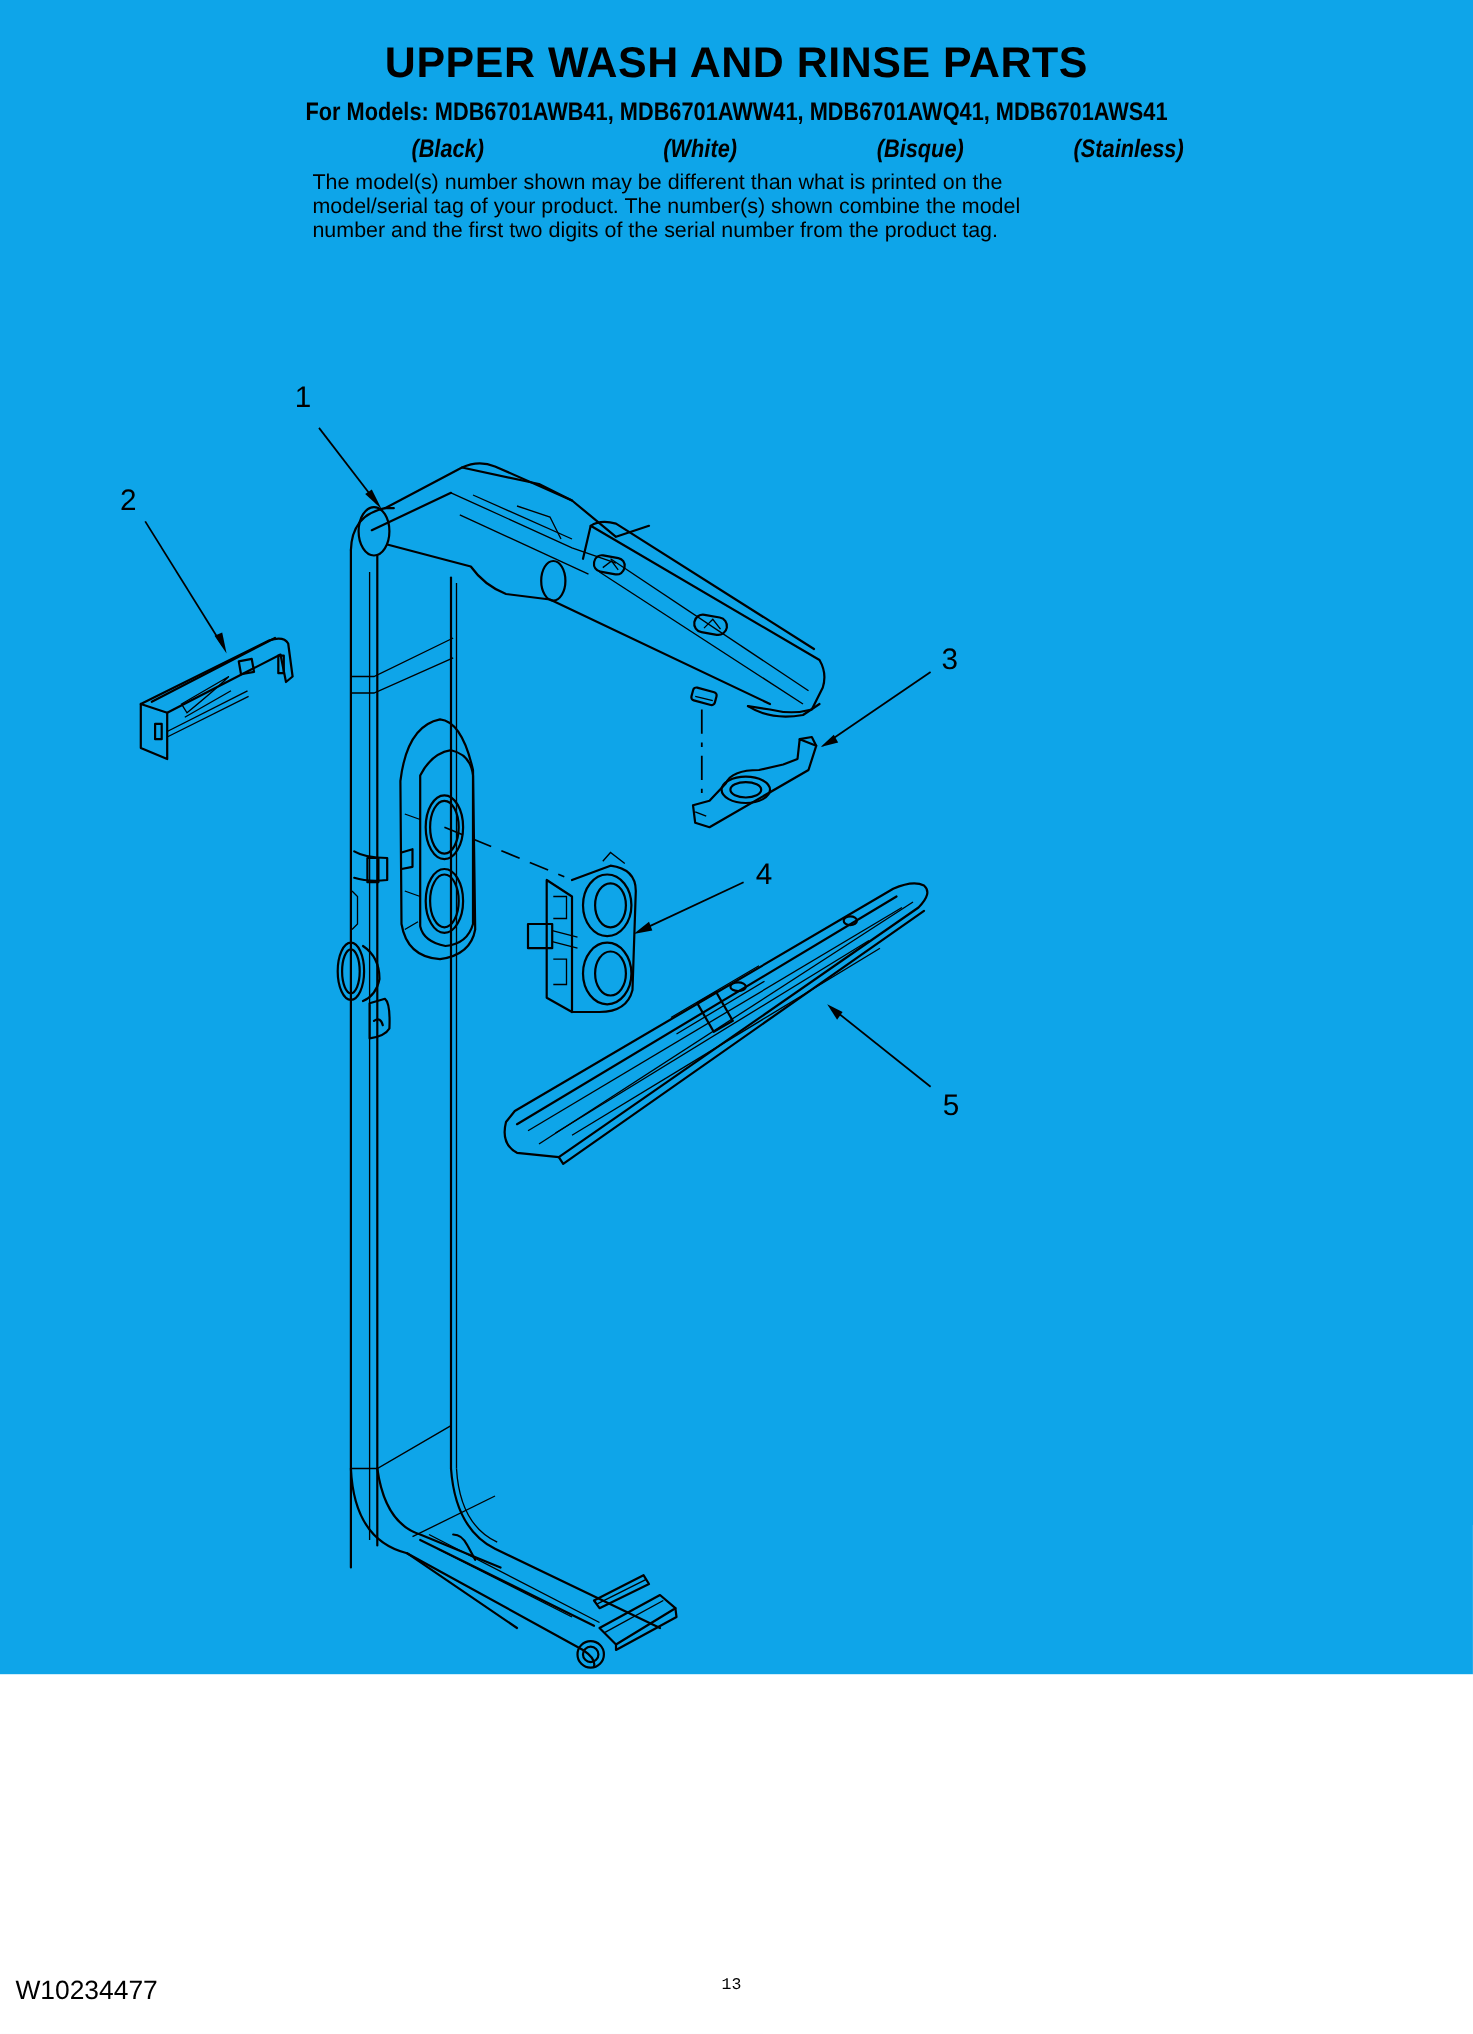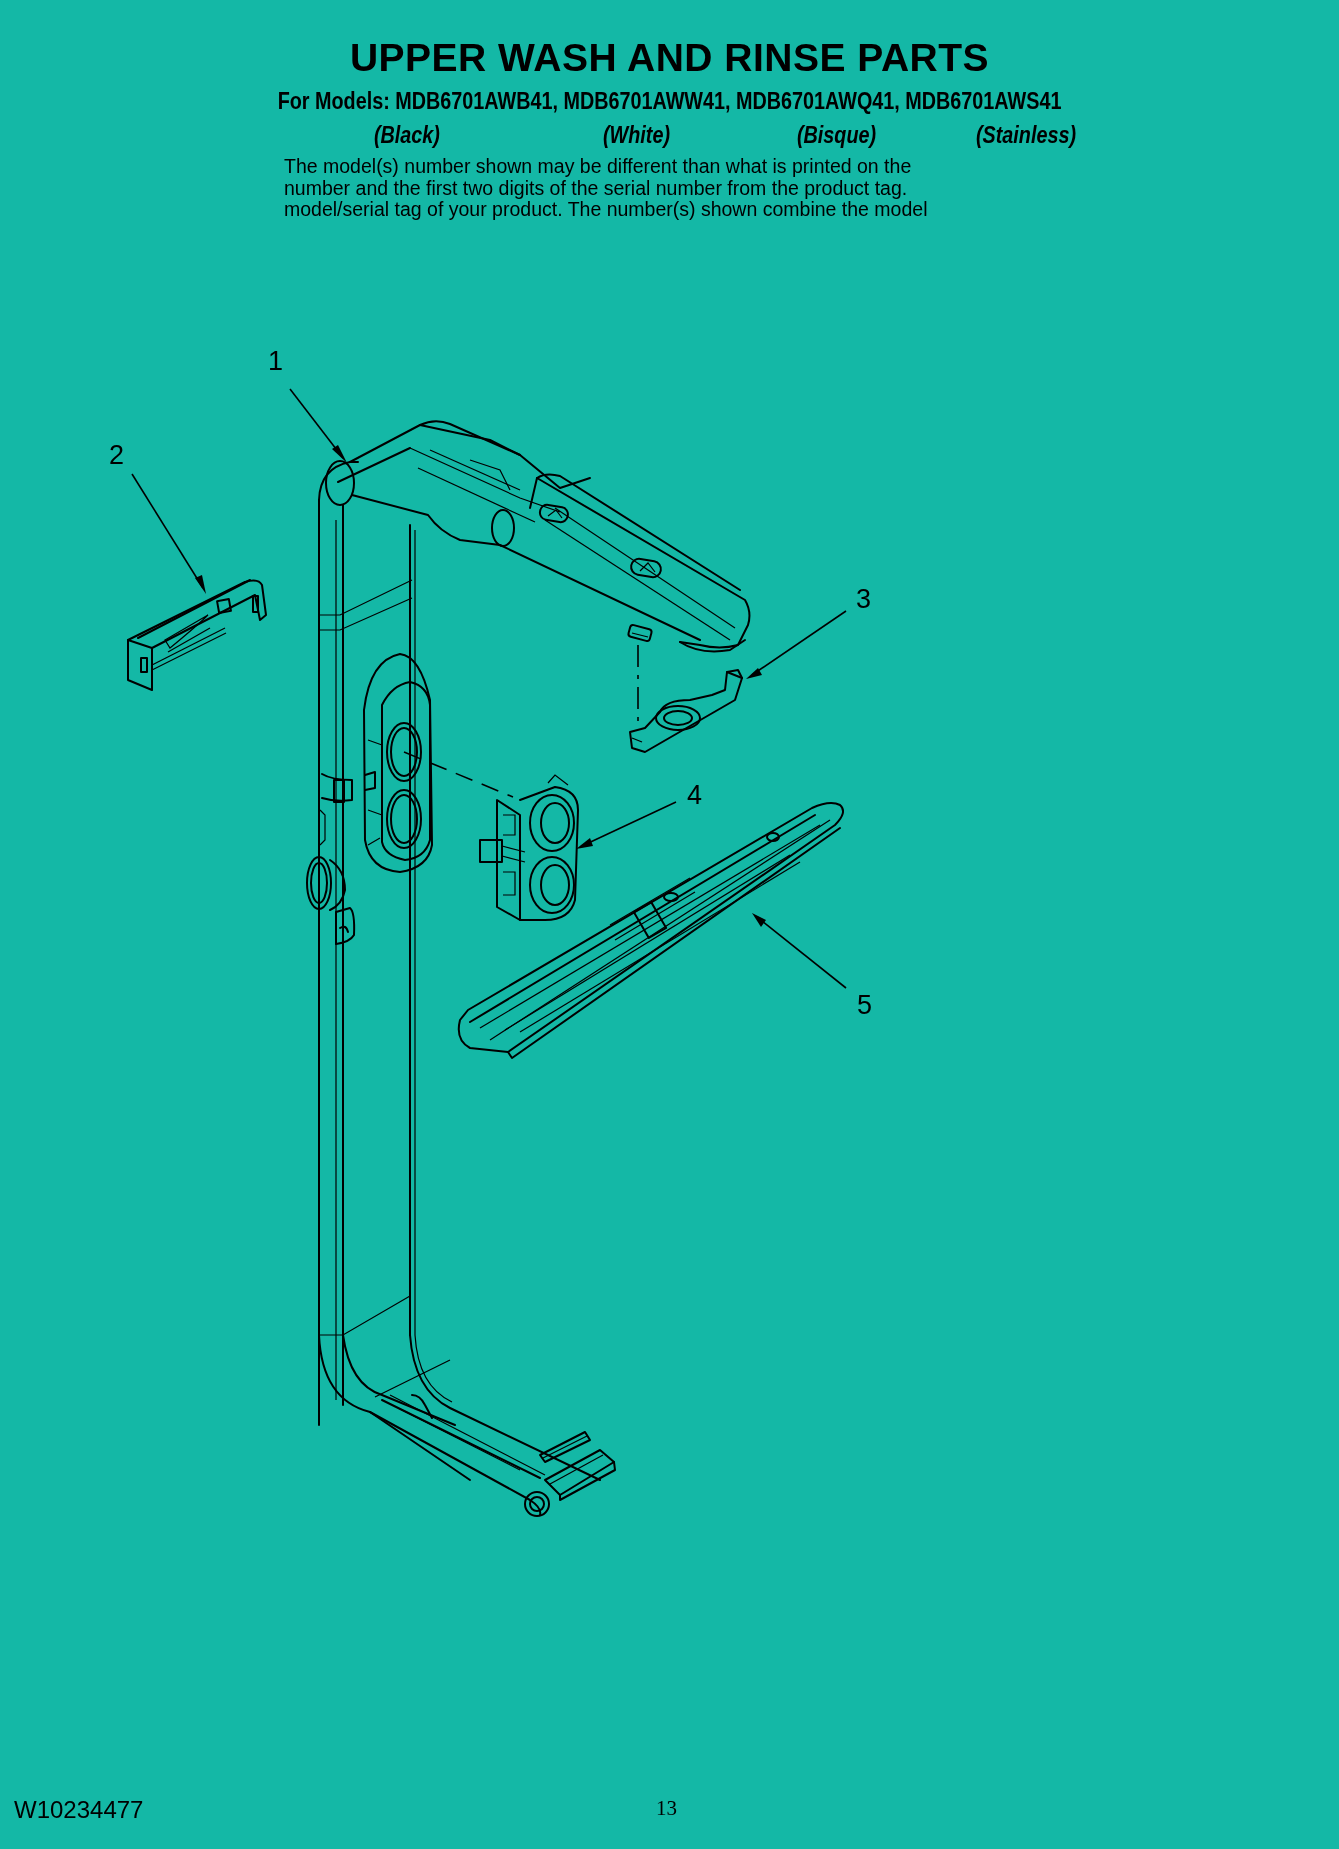--- a/index.html
+++ b/index.html
@@ -1,17 +1,17 @@
 <!DOCTYPE html>
 <html><head>
 <meta charset="utf-8">
 <style>
   html, body { margin: 0; padding: 0; background: #ffffff; }
   body { width: 1339px; height: 1849px; position: relative; overflow: hidden; color: #000; }
-  .page { position: absolute; left: 0; top: 0; width: 1339px; height: 1849px; background: #14b8a6; }
+  .page { position: absolute; left: 0; top: 0; width: 1339px; height: 1522px; background: #0ea5e9; }
   .title {
     position: absolute; left: 0; width: 1339px; top: 36px; text-align: center;
     font-family: "Liberation Sans", sans-serif; font-weight: bold; font-size: 39px;
     letter-spacing: 0.5px;
   }
   .models {
     position: absolute; left: 0; width: 1339px; top: 88px; text-align: center;
     font-family: "Liberation Sans", sans-serif; font-weight: bold; font-size: 23px;
     transform: scaleX(0.86); transform-origin: 670px 0;
   }
@@ -27,21 +27,21 @@
   .note div { white-space: nowrap; }
   .callout {
     position: absolute; font-family: "Liberation Sans", sans-serif; font-size: 27px;
   }
   .footer-left {
     position: absolute; left: 14px; top: 1796px;
     font-family: "Liberation Sans", sans-serif; font-size: 24px;
   }
   .footer-page {
     position: absolute; left: 656px; top: 1796px;
-    font-family: Liberation Serif, serif; font-size: 21px;
+    font-family: Liberation Mono, monospace; font-size: 15px;
   }
   svg.diagram { position: absolute; left: 0; top: 0; width: 1339px; height: 1849px; }
   svg.diagram .ln { fill: none; stroke: #000; stroke-width: 2; stroke-linejoin: round; stroke-linecap: round; }
   svg.diagram .th { fill: none; stroke: #000; stroke-width: 1.2; }
   svg.diagram .dash { fill: none; stroke: #000; stroke-width: 1.6; stroke-dasharray: 18 10; }
   svg.diagram .dashdot { fill: none; stroke: #000; stroke-width: 1.6; stroke-dasharray: 22 8 4 8; }
   svg.diagram .lead { fill: none; stroke: #000; stroke-width: 1.6; }
   svg.diagram .ah { fill: #000; stroke: none; }
 </style>
 </head>
@@ -54,22 +54,22 @@
 
   <div class="colors">
     <span style="left:374px">(Black)</span>
     <span style="left:603px">(White)</span>
     <span style="left:797px">(Bisque)</span>
     <span style="left:976px">(Stainless)</span>
   </div>
 
   <div class="note">
     <div>The model(s) number shown may be different than what is printed on the</div>
+    <div>model/serial tag of your product. The number(s) shown combine the model</div>
     <div>number and the first two digits of the serial number from the product tag.</div>
-    <div>model/serial tag of your product. The number(s) shown combine the model</div>
   </div>
 
   <svg class="diagram" viewBox="0 0 1339 1849">
 
     <g>
 
       <path class="ln" d="M319,500 Q320,468 350,462 L358,462"></path>
       <path class="ln" d="M319,500 L319,1425"></path>
       <path class="ln" d="M343,505 L343,1405"></path>
       <path class="th" d="M336,520 L336,1400"></path>

